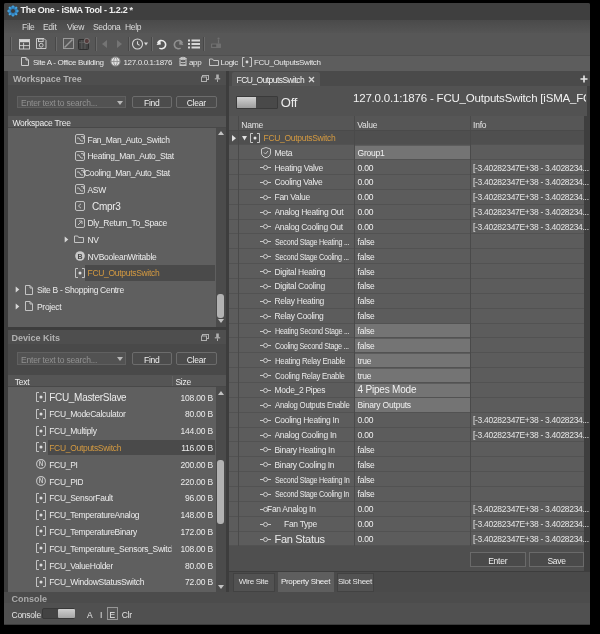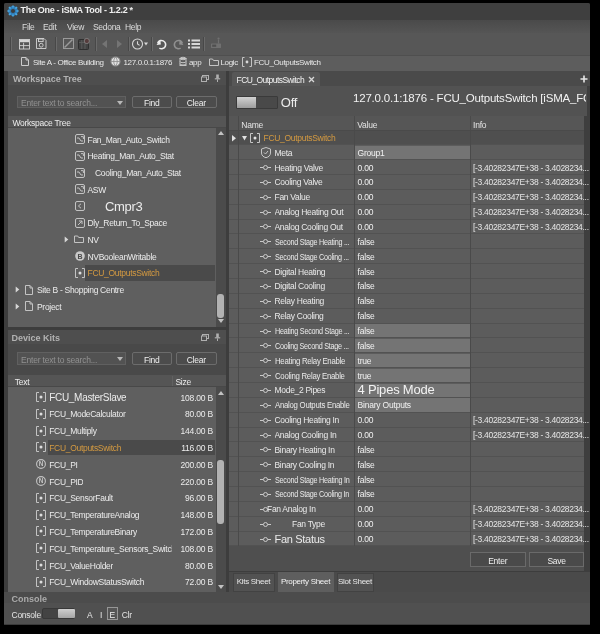--- a/index.html
+++ b/index.html
@@ -159,32 +159,32 @@
 <rect x="0.5" y="0.5" width="9" height="9" rx="1.5" fill="none" stroke="#c3c3c3"></rect>
 <path d="M2 4 h2 l2 3 h2" fill="none" stroke="#c3c3c3"></path>
 <path d="M6 2.6 l2.4 0 l0 2.4" fill="none" stroke="#c3c3c3"></path>
 </svg>
 <div class="t" style="left:87.5px;top:151.3px;font-size:8.5px;color:#ececec;letter-spacing:-0.3px;">Heating_Man_Auto_Stat</div>
 <svg style="left:74.5px;top:167.6px" width="10" height="10" viewBox="0 0 10 10">
 <rect x="0.5" y="0.5" width="9" height="9" rx="1.5" fill="none" stroke="#c3c3c3"></rect>
 <path d="M2 4 h2 l2 3 h2" fill="none" stroke="#c3c3c3"></path>
 <path d="M6 2.6 l2.4 0 l0 2.4" fill="none" stroke="#c3c3c3"></path>
 </svg>
-<div class="t" style="left:95px;top:168.1px;font-size:8.5px;color:#ececec;letter-spacing:-0.3px;">Cooling_Man_Auto_Stat</div>
+<div class="t" style="left:84px;top:168.1px;font-size:8.5px;color:#ececec;letter-spacing:-0.3px;">Cooling_Man_Auto_Stat</div>
 <svg style="left:74.5px;top:184.2px" width="10" height="10" viewBox="0 0 10 10">
 <rect x="0.5" y="0.5" width="9" height="9" rx="1.5" fill="none" stroke="#c3c3c3"></rect>
 <path d="M2 4 h2 l2 3 h2" fill="none" stroke="#c3c3c3"></path>
 <path d="M6 2.6 l2.4 0 l0 2.4" fill="none" stroke="#c3c3c3"></path>
 </svg>
 <div class="t" style="left:87.5px;top:184.7px;font-size:8.5px;color:#ececec;letter-spacing:-0.3px;">ASW</div>
 <svg style="left:74.5px;top:201.0px" width="10" height="10" viewBox="0 0 10 10">
 <rect x="0.5" y="0.5" width="9" height="9" rx="1.5" fill="none" stroke="#c3c3c3"></rect>
 <path d="M6 2.8 L3.4 5 L6 7.2" fill="none" stroke="#c3c3c3"></path>
 </svg>
-<div class="t" style="left:105px;top:201.5px;font-size:13px;color:#ececec;letter-spacing:-0.3px;">Cmpr3</div>
+<div class="t" style="left:92px;top:201.5px;font-size:10px;color:#ececec;letter-spacing:-0.3px;">Cmpr3</div>
 <svg style="left:74.5px;top:217.7px" width="10" height="10" viewBox="0 0 10 10">
 <rect x="0.5" y="0.5" width="9" height="9" rx="1.5" fill="none" stroke="#c3c3c3"></rect>
 <path d="M3 7 L7 3 M7 3 v3 M7 3 h-3" fill="none" stroke="#c3c3c3"></path>
 </svg>
 <div class="t" style="left:87.5px;top:218.2px;font-size:8.5px;color:#ececec;letter-spacing:-0.3px;">Dly_Return_To_Space</div>
 <svg style="left:64.3px;top:235.8px" width="5" height="7" viewBox="0 0 5 7">
       <path d="M0.7 0.5 L4.3 3.5 L0.7 6.5 z" fill="#d6d6d6"></path>
     </svg>
 <svg style="left:74px;top:235.3px" width="10" height="8" viewBox="0 0 10 8">
 <path d="M0.5 7.5 v-6.5 h3.2 l1 1.5 h4.8 v5 z" fill="none" stroke="#c3c3c3"></path>
@@ -516,21 +516,21 @@
 <div class="t" style="left:274.5px;top:370.59px;font-size:8.5px;color:#eaeaea;letter-spacing:-0.3px;width:94px;overflow:hidden;transform-origin:0 0;transform:scaleX(0.92);">Cooling Relay Enable</div>
 <div class="t" style="left:357.5px;top:370.59px;font-size:8.5px;color:#f2f2f2;letter-spacing:-0.2px;">true</div>
 <div style="left:228.6px;top:396.88px;width:355.4px;height:1px;background:#525252;"></div>
 <div style="left:355.4px;top:383.52px;width:114.40000000000003px;height:13.36px;background:#747474;"></div>
 <svg style="left:260px;top:386.95px" width="11" height="7" viewBox="0 0 11 7">
 <line x1="0" y1="3.5" x2="3.2" y2="3.5" stroke="#cacaca" stroke-width="1"></line>
 <line x1="7.8" y1="3.5" x2="11" y2="3.5" stroke="#cacaca" stroke-width="1"></line>
 <circle cx="5.5" cy="3.5" r="2" fill="none" stroke="#cacaca" stroke-width="1"></circle>
 </svg>
 <div class="t" style="left:274.5px;top:385.45px;font-size:8.5px;color:#eaeaea;letter-spacing:-0.3px;width:94px;overflow:hidden;transform-origin:0 0;">Mode_2 Pipes</div>
-<div class="t" style="left:357.5px;top:385.45px;font-size:13px;color:#f2f2f2;letter-spacing:-0.2px;">4 Pipes Mode</div>
+<div class="t" style="left:357.5px;top:385.45px;font-size:10px;color:#f2f2f2;letter-spacing:-0.2px;">4 Pipes Mode</div>
 <div style="left:228.6px;top:411.74px;width:355.4px;height:1px;background:#525252;"></div>
 <div style="left:355.4px;top:398.38px;width:114.40000000000003px;height:13.36px;background:#747474;"></div>
 <svg style="left:260px;top:401.81px" width="11" height="7" viewBox="0 0 11 7">
 <line x1="0" y1="3.5" x2="3.2" y2="3.5" stroke="#cacaca" stroke-width="1"></line>
 <line x1="7.8" y1="3.5" x2="11" y2="3.5" stroke="#cacaca" stroke-width="1"></line>
 <circle cx="5.5" cy="3.5" r="2" fill="none" stroke="#cacaca" stroke-width="1"></circle>
 </svg>
 <div class="t" style="left:274.5px;top:400.31px;font-size:8.5px;color:#eaeaea;letter-spacing:-0.3px;width:94px;overflow:hidden;transform-origin:0 0;transform:scaleX(0.92);">Analog Outputs Enable</div>
 <div class="t" style="left:357.5px;top:400.31px;font-size:8.5px;color:#f2f2f2;letter-spacing:-0.2px;">Binary Outputs</div>
 <div style="left:228.6px;top:426.6px;width:355.4px;height:1px;background:#525252;"></div>
@@ -591,21 +591,21 @@
 </svg>
 <div class="t" style="left:267px;top:504.33px;font-size:8.5px;color:#eaeaea;letter-spacing:-0.3px;width:94px;overflow:hidden;transform-origin:0 0;">Fan Analog In</div>
 <div class="t" style="left:357.5px;top:504.33px;font-size:8.5px;color:#f2f2f2;letter-spacing:-0.2px;">0.00</div>
 <div class="t" style="left:473px;top:504.33px;font-size:8.5px;color:#e6e6e6;letter-spacing:-0.3px;">[-3.40282347E+38 - 3.4028234...</div>
 <div style="left:228.6px;top:530.62px;width:355.4px;height:1px;background:#525252;"></div>
 <svg style="left:260px;top:520.6899999999999px" width="11" height="7" viewBox="0 0 11 7">
 <line x1="0" y1="3.5" x2="3.2" y2="3.5" stroke="#cacaca" stroke-width="1"></line>
 <line x1="7.8" y1="3.5" x2="11" y2="3.5" stroke="#cacaca" stroke-width="1"></line>
 <circle cx="5.5" cy="3.5" r="2" fill="none" stroke="#cacaca" stroke-width="1"></circle>
 </svg>
-<div class="t" style="left:292px;top:519.1899999999999px;font-size:8.5px;color:#eaeaea;letter-spacing:-0.3px;width:94px;overflow:hidden;transform-origin:0 0;">Fan Type</div>
+<div class="t" style="left:284px;top:519.1899999999999px;font-size:8.5px;color:#eaeaea;letter-spacing:-0.3px;width:94px;overflow:hidden;transform-origin:0 0;">Fan Type</div>
 <div class="t" style="left:357.5px;top:519.1899999999999px;font-size:8.5px;color:#f2f2f2;letter-spacing:-0.2px;">0.00</div>
 <div class="t" style="left:473px;top:519.1899999999999px;font-size:8.5px;color:#e6e6e6;letter-spacing:-0.3px;">[-3.40282347E+38 - 3.4028234...</div>
 <div style="left:228.6px;top:545.48px;width:355.4px;height:1px;background:#525252;"></div>
 <svg style="left:260px;top:535.55px" width="11" height="7" viewBox="0 0 11 7">
 <line x1="0" y1="3.5" x2="3.2" y2="3.5" stroke="#cacaca" stroke-width="1"></line>
 <line x1="7.8" y1="3.5" x2="11" y2="3.5" stroke="#cacaca" stroke-width="1"></line>
 <circle cx="5.5" cy="3.5" r="2" fill="none" stroke="#cacaca" stroke-width="1"></circle>
 </svg>
 <div class="t" style="left:274.5px;top:534.05px;font-size:11px;color:#eaeaea;letter-spacing:-0.3px;width:94px;overflow:hidden;transform-origin:0 0;">Fan Status</div>
 <div class="t" style="left:357.5px;top:534.05px;font-size:8.5px;color:#f2f2f2;letter-spacing:-0.2px;">0.00</div>
@@ -614,17 +614,17 @@
 <div style="left:354.4px;top:116.2px;width:1px;height:430.28000000000003px;background:#4a4a4a;"></div>
 <div style="left:470.3px;top:116.2px;width:1px;height:430.28000000000003px;background:#4a4a4a;"></div>
 <div style="left:228.6px;top:130.4px;width:355.4px;height:1px;background:#4a4a4a;"></div>
 <div style="left:228.6px;top:546.48px;width:355.4px;height:25.019999999999982px;background:#4f4f4f;"></div>
 <div style="left:469.8px;top:552.4px;width:55.8px;height:14.9px;background:#4a4a4a;border:1px solid #6a6a6a;"></div>
 <div class="t" style="left:0px;top:555.5px;left:469.8px;width:55.8px;text-align:center;font-size:8.5px;color:#f0f0f0;">Enter</div>
 <div style="left:528.7px;top:552.4px;width:55.8px;height:14.9px;background:#4a4a4a;border:1px solid #6a6a6a;"></div>
 <div class="t" style="left:0px;top:555.5px;left:528.7px;width:55.8px;text-align:center;font-size:8.5px;color:#f0f0f0;">Save</div>
 <div style="left:228.6px;top:571.5px;width:361.4px;height:20px;background:#4a4a4a;"></div>
 <div style="left:232.5px;top:572.5px;width:42px;height:19px;background:#525252;border:1px solid #424242;"></div>
-<div class="t" style="left:0px;top:577px;left:232.5px;width:42px;text-align:center;font-size:8px;color:#e8e8e8;letter-spacing:-0.3px">Kits Sheet</div>
+<div class="t" style="left:0px;top:577px;left:232.5px;width:42px;text-align:center;font-size:8px;color:#e8e8e8;letter-spacing:-0.3px">Wire Site</div>
 <div style="left:277.5px;top:571.5px;width:56px;height:20px;background:#5e5e5e;"></div>
 <div class="t" style="left:0px;top:577px;left:277.5px;width:56px;text-align:center;font-size:8px;color:#f4f4f4;letter-spacing:-0.3px">Property Sheet</div>
 <div style="left:336.5px;top:572.5px;width:37px;height:19px;background:#525252;border:1px solid #424242;"></div>
 <div class="t" style="left:0px;top:577px;left:336.5px;width:37px;text-align:center;font-size:8px;color:#e8e8e8;letter-spacing:-0.3px">Slot Sheet</div>
 </div>
 </body></html>

